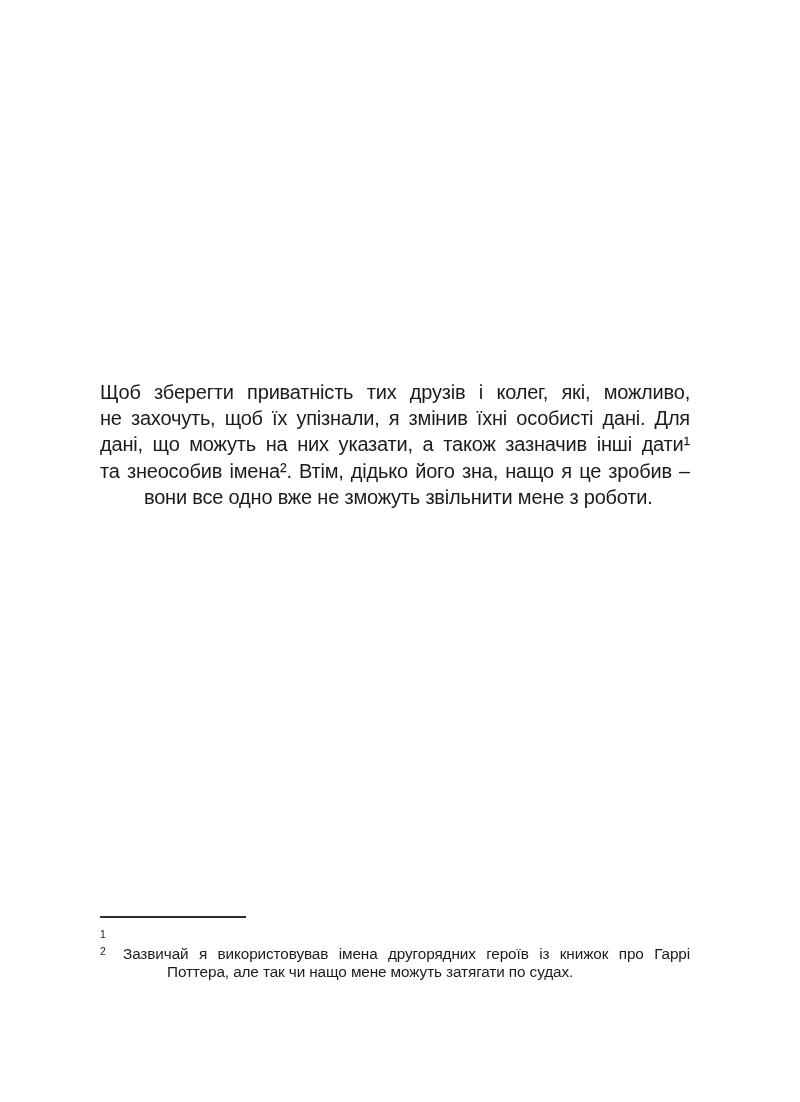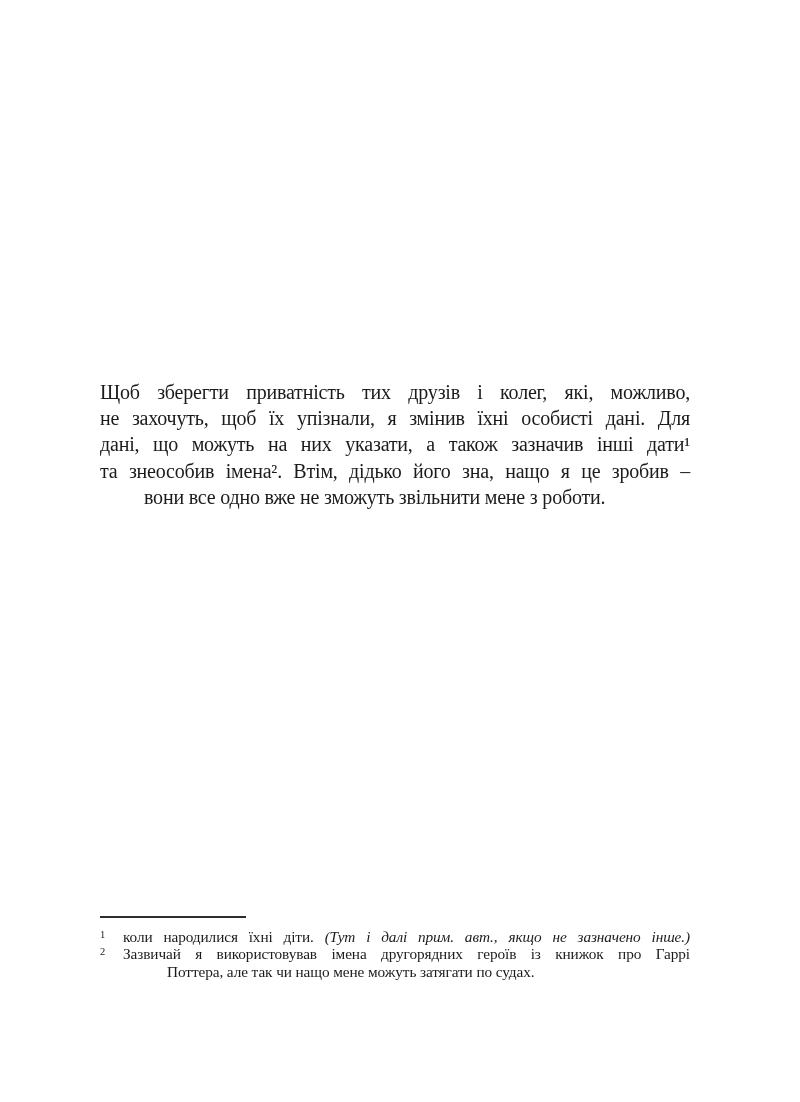--- a/index.html
+++ b/index.html
@@ -6,21 +6,21 @@
     margin: 0;
     padding: 0;
     background: #ffffff;
   }
   .page {
     position: relative;
     width: 800px;
     height: 1102px;
     background: #ffffff;
     color: #1b1b1b;
-    font-family: Liberation Serif, serif;
+    font-family: Liberation Sans, sans-serif;
     overflow: hidden;
   }
   
   .main-para {
     position: absolute;
     left: 100px;
     top: 379px;
     width: 590px;
     font-size: 20px;
     line-height: 26.2px;
@@ -88,21 +88,20 @@
     <div class="line last">вони все одно вже не зможуть звільнити мене з роботи.</div>
   </div>
 
   <div class="fn-rule"></div>
 
   <div class="footnotes">
 
     <div class="footnote">
       <span class="fn-marker">1</span>
       <div class="fn-body">
-        <div class="line just"><span>коли народилися їхні діти. </span><span class="italic">(Тут і далі прим. авт., якщо не зазначено інше.)</span></div>
       </div>
     </div>
 
     <div class="footnote">
       <span class="fn-marker">2</span>
       <div class="fn-body">
         <div class="line just">Зазвичай я використовував імена другорядних героїв із книжок про Гаррі</div>
         <div class="line last">Поттера, але так чи нащо мене можуть затягати по судах.</div>
       </div>
     </div>

